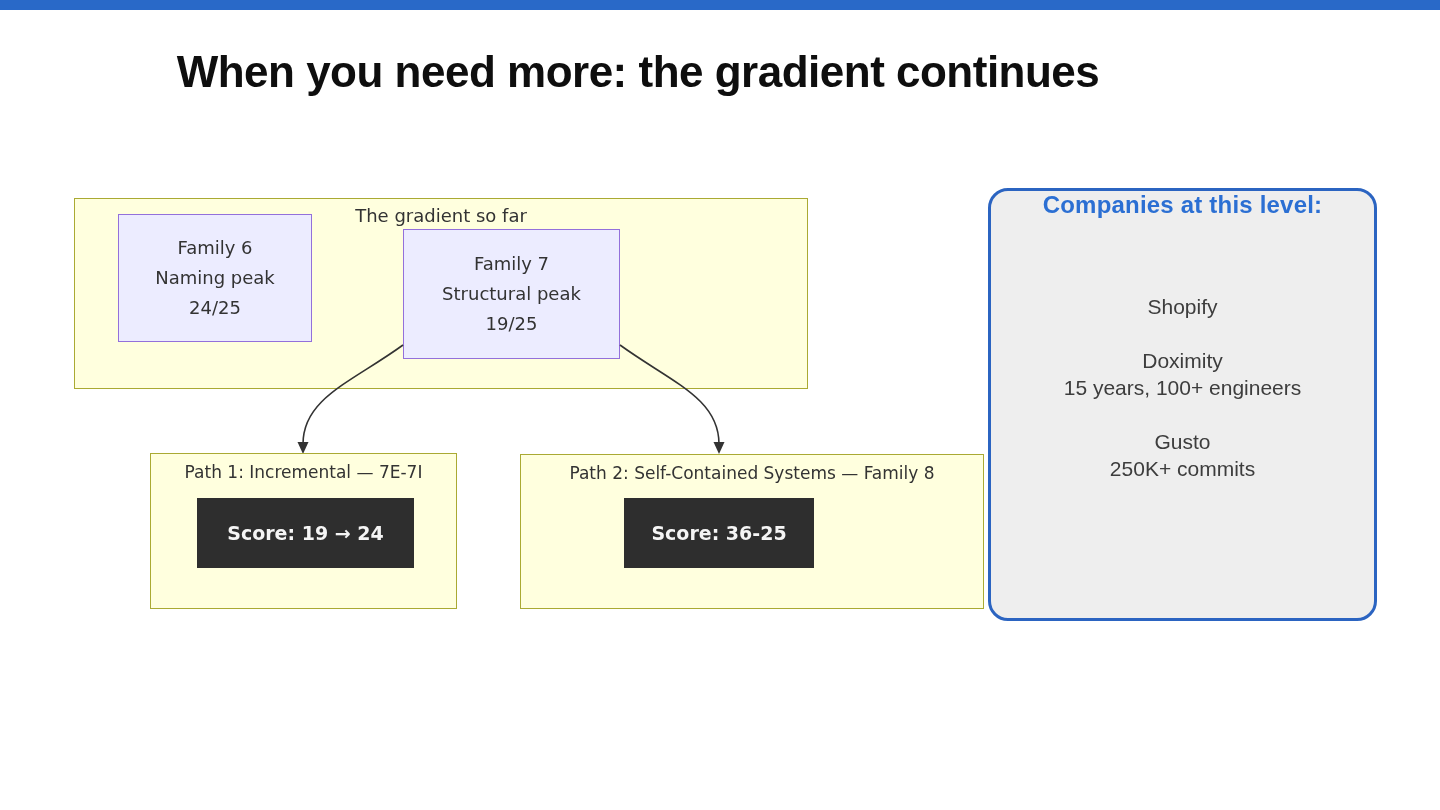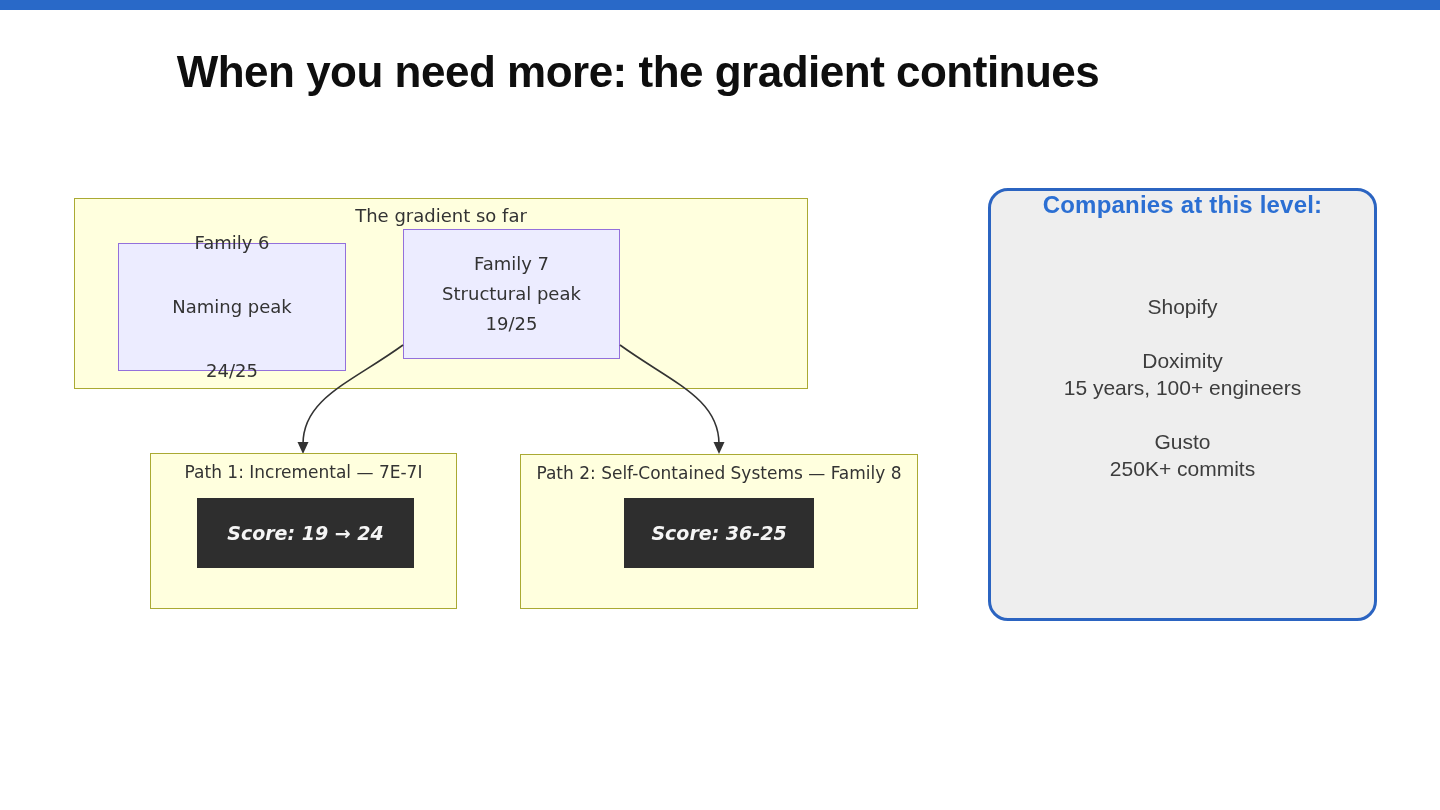--- a/index.html
+++ b/index.html
@@ -44,38 +44,38 @@
   .cluster-label{
     position:absolute;left:0;top:6px;width:100%;
     text-align:center;font-size:18px;color:var(--diagram_text);
   }
 
   .node{
     position:absolute;background:var(--node_fill);border:1px solid var(--node_border);
     display:flex;flex-direction:column;justify-content:center;align-items:center;
     font-size:18px;line-height:30px;text-align:center;
   }
-  .node-family6{left:118px;top:243px;width:228px;height:128px;gap:34px;}
+  .node-family6{left:118px;top:214px;width:194px;height:128px;}
   .node-family7{left:403px;top:229px;width:217px;height:130px;}
 
   .edges{position:absolute;left:0;top:0;width:1440px;height:810px;pointer-events:none;}
 
   .pathbox{
     position:absolute;background:var(--cluster_fill);border:1px solid var(--cluster_border);
   }
   .pathbox-1{left:150px;top:453px;width:307px;height:156px;}
-  .pathbox-2{left:520px;top:454px;width:398px;height:155px;}
+  .pathbox-2{left:520px;top:454px;width:464px;height:155px;}
   .pathbox-label{
     position:absolute;left:0;top:8px;width:100%;
     text-align:center;font-size:17px;color:var(--diagram_text);white-space:nowrap;
   }
   .score-chip{
     position:absolute;background:var(--score_bg);color:var(--score_text);
     display:flex;align-items:center;justify-content:center;
-    font-size:19px;font-weight:bold;font-style:italic;
+    font-size:19px;font-weight:bold;
   }
   .score-chip-1{left:46px;top:44px;width:217px;height:70px;}
   .score-chip-2{left:103px;top:43px;width:190px;height:70px;}
 
   
   .panel{
     position:absolute;left:988px;top:188px;width:389px;height:433px;
     background:var(--panel_bg);
     border:3px solid var(--panel_border);
     border-radius:20px;

